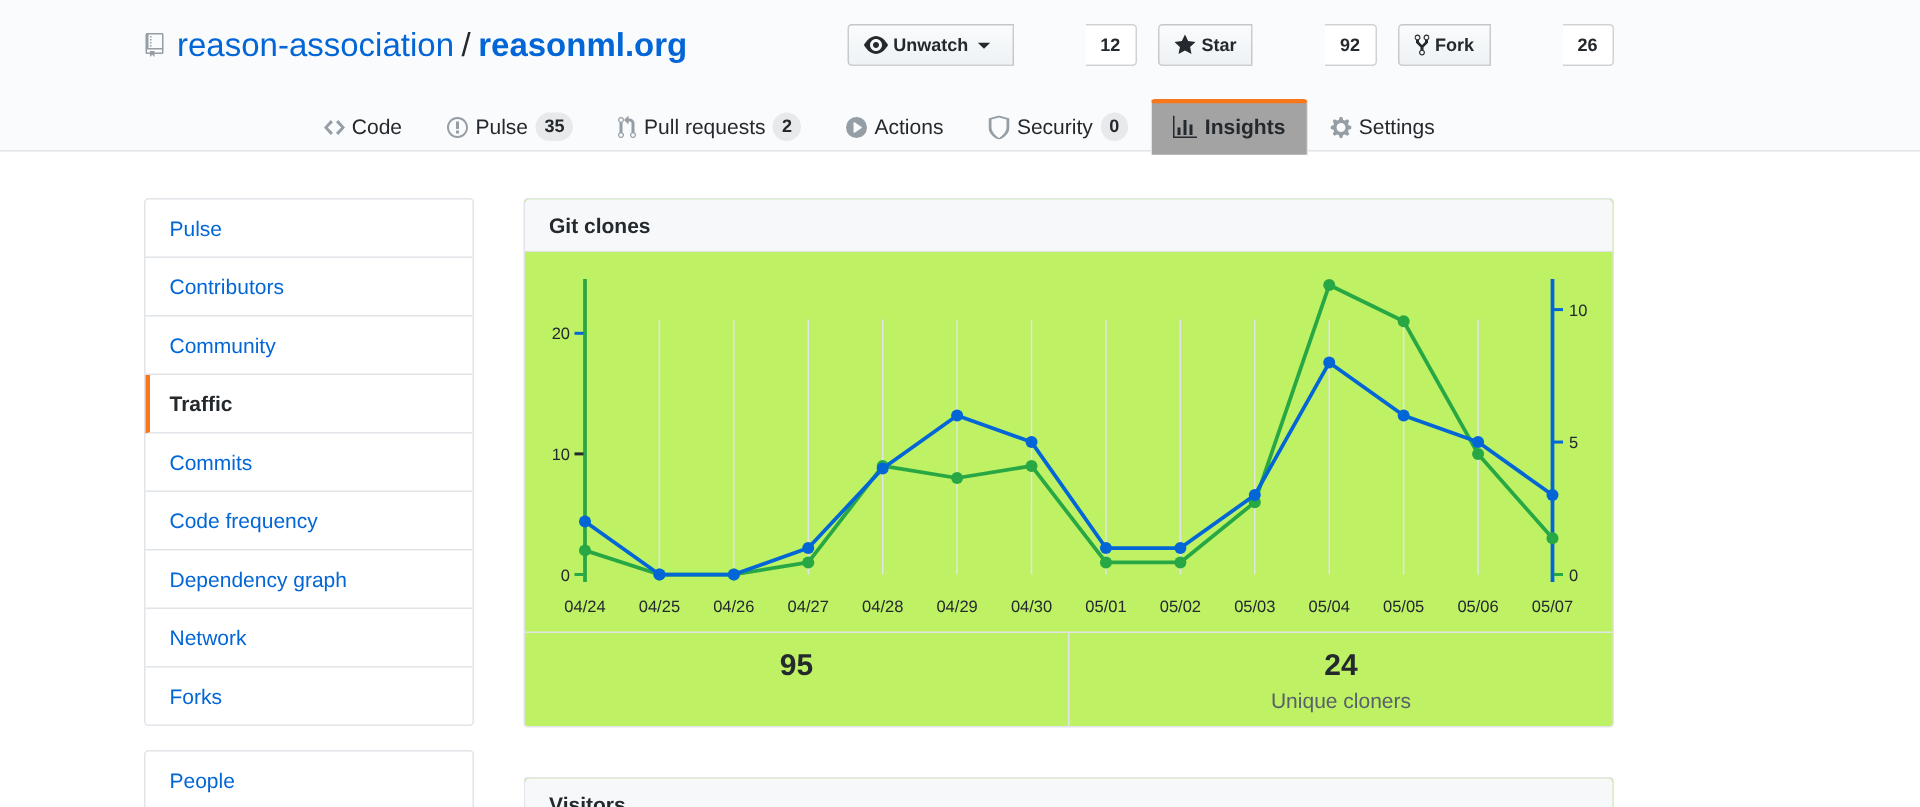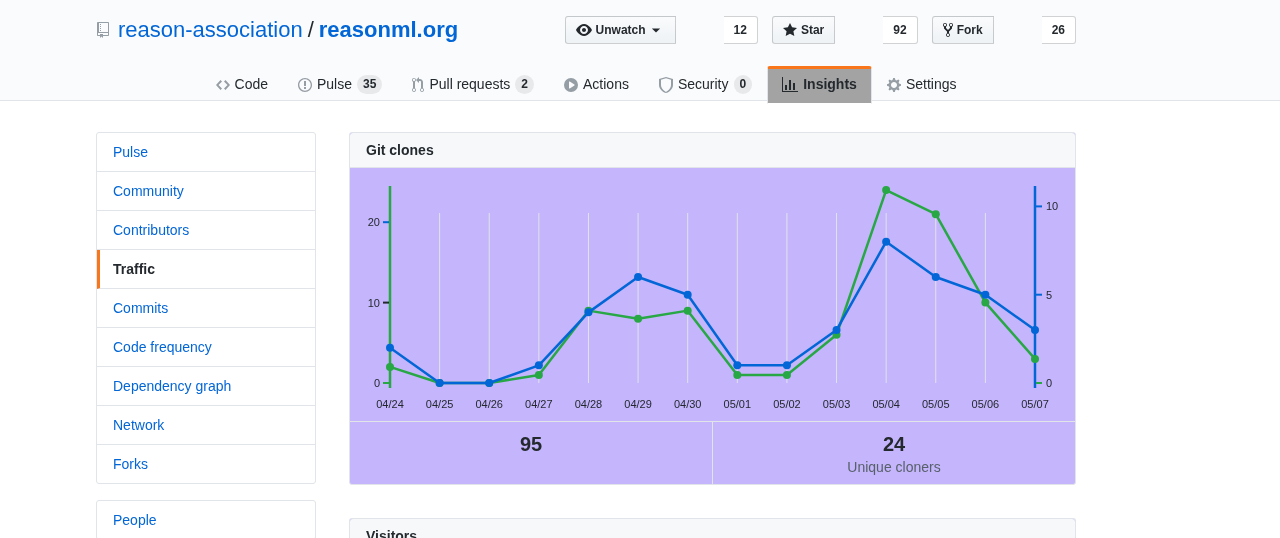--- a/index.html
+++ b/index.html
@@ -71,21 +71,21 @@
     color: #0366d6; border-bottom: 1px solid #e1e4e8; cursor: pointer; text-decoration: none;
   }
   .menu-item:last-child { border-bottom: 0; }
   .menu-item.selected {
     color: #24292e; font-weight: 600; cursor: default;
     border-left: 3px solid #f9761b; padding-left: 13px;
   }
   .menu-people { margin-top: 16px; }
 
   .main-col { flex: 1; margin-left: 33px; }
-  .card { border: 1px solid #e1e4e8; border-radius: 3px; background: #c4b5fd; }
+  .card { border: 1px solid #e1e4e8; border-radius: 3px; background: #bef264; }
   .card-header {
     padding: 8px 16px; background: #f6f8fa; border-bottom: 1px solid #e1e4e8;
     font-size: 14px; font-weight: 600; line-height: 18px; border-radius: 3px 3px 0 0;
   }
   .chart-wrap { width: 724px; height: 253px; }
 
   .stats-row { display: flex; border-top: 1px solid #e1e4e8; }
   .stat-cell { flex: 1; text-align: center; padding: 9px 0 7px 0; }
   .stat-cell + .stat-cell { border-left: 1px solid #e1e4e8; }
   .stat-value { font-size: 20px; font-weight: 600; line-height: 26px; color: #24292e; }
@@ -217,22 +217,22 @@
       </span>
     </nav>
   </div>
 </div>
 
 <div class="container page-content">
 
   <aside class="sidebar">
     <nav class="menu">
       <a class="menu-item">Pulse</a>
+      <a class="menu-item">Contributors</a>
       <a class="menu-item">Community</a>
-      <a class="menu-item">Contributors</a>
       <a class="menu-item selected">Traffic</a>
       <a class="menu-item">Commits</a>
       <a class="menu-item">Code frequency</a>
       <a class="menu-item">Dependency graph</a>
       <a class="menu-item">Network</a>
       <a class="menu-item">Forks</a>
     </nav>
     <nav class="menu menu-people">
       <a class="menu-item">People</a>
     </nav>

